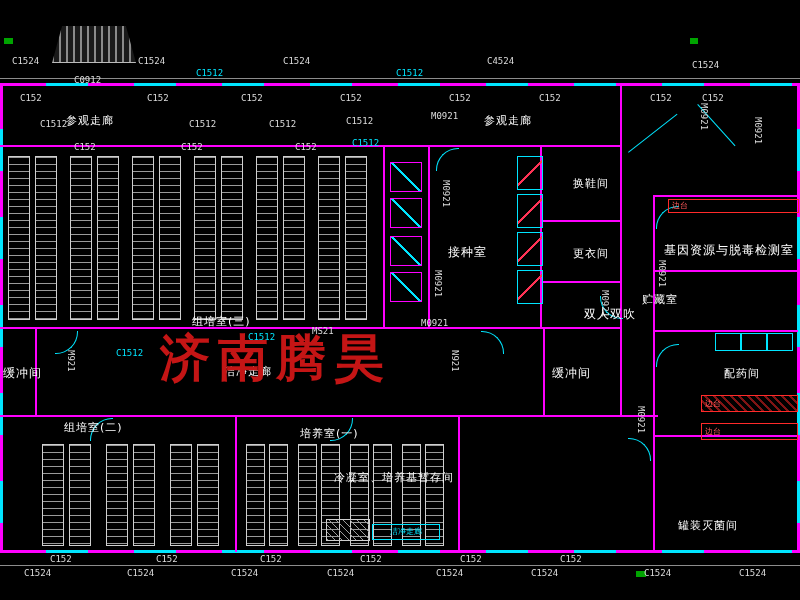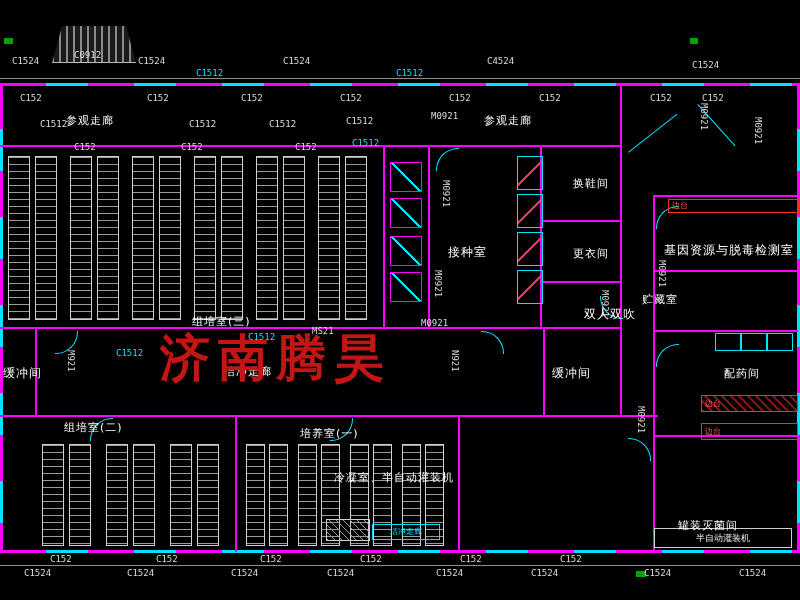--- a/index.html
+++ b/index.html
@@ -108,30 +108,27 @@
   <div class="bench hatch" style="left:701px;top:395px;width:92px;height:15px">
     <span>边台</span>
     </div>
   <div class="bench" style="left:701px;top:423px;width:92px;height:15px">
     <span>边台</span>
     </div>
 
   <div class="box-cy" style="left:372px;top:524px;width:66px;height:14px">
     <span>洁净走廊</span>
     </div>
-  <div class="box-w" style="left:654px;top:528px;width:136px;height:18px">
-    <span>半自动灌装机</span>
-    </div>
 
   <div class="green" style="left:4px;top:38px;width:9px;height:6px"></div>
   <div class="green" style="left:690px;top:38px;width:8px;height:6px"></div>
   <div class="green" style="left:636px;top:571px;width:10px;height:6px"></div>
 
   <span class="lb" style="left:12px;top:57px">C1524</span>
-  <span class="lb" style="left:74px;top:51px">C0912</span>
+  <span class="lb" style="left:74px;top:76px">C0912</span>
   <span class="lb" style="left:138px;top:57px">C1524</span>
   <span class="lb cy" style="left:196px;top:69px">C1512</span>
   <span class="lb" style="left:283px;top:57px">C1524</span>
   <span class="lb cy" style="left:396px;top:69px">C1512</span>
   <span class="lb" style="left:487px;top:57px">C4524</span>
   <span class="lb" style="left:692px;top:61px">C1524</span>
 
   <span class="lb" style="left:20px;top:94px">C152</span>
   <span class="lb" style="left:147px;top:94px">C152</span>
   <span class="lb" style="left:241px;top:94px">C152</span>
@@ -174,21 +171,21 @@
   <span class="lb rm" style="left:724px;top:368px">配药间</span>
   <span class="lb rm" style="left:192px;top:316px">组培室(三)</span>
   <span class="lb" style="left:312px;top:327px">MS21</span>
   <span class="lb cy" style="left:248px;top:333px">C1512</span>
   <span class="lb cy" style="left:116px;top:349px">C1512</span>
   <span class="lb rm sm" style="left:3px;top:367px">缓冲间</span>
   <span class="lb rm cy" style="left:224px;top:366px">洁净走廊</span>
   <span class="lb rm sm" style="left:552px;top:367px">缓冲间</span>
   <span class="lb rm" style="left:64px;top:422px">组培室(二)</span>
   <span class="lb rm" style="left:300px;top:428px">培养室(一)</span>
-  <span class="lb rm" style="left:334px;top:472px">冷凝室、半自动灌装机</span>
+  <span class="lb rm" style="left:334px;top:472px">冷凝室、培养基暂存间</span>
   <span class="lb rm" style="left:678px;top:520px">罐装灭菌间</span>
 
   <span class="lb" style="left:50px;top:555px">C152</span>
   <span class="lb" style="left:156px;top:555px">C152</span>
   <span class="lb" style="left:260px;top:555px">C152</span>
   <span class="lb" style="left:360px;top:555px">C152</span>
   <span class="lb" style="left:460px;top:555px">C152</span>
   <span class="lb" style="left:560px;top:555px">C152</span>
 
   <span class="lb" style="left:24px;top:569px">C1524</span>

